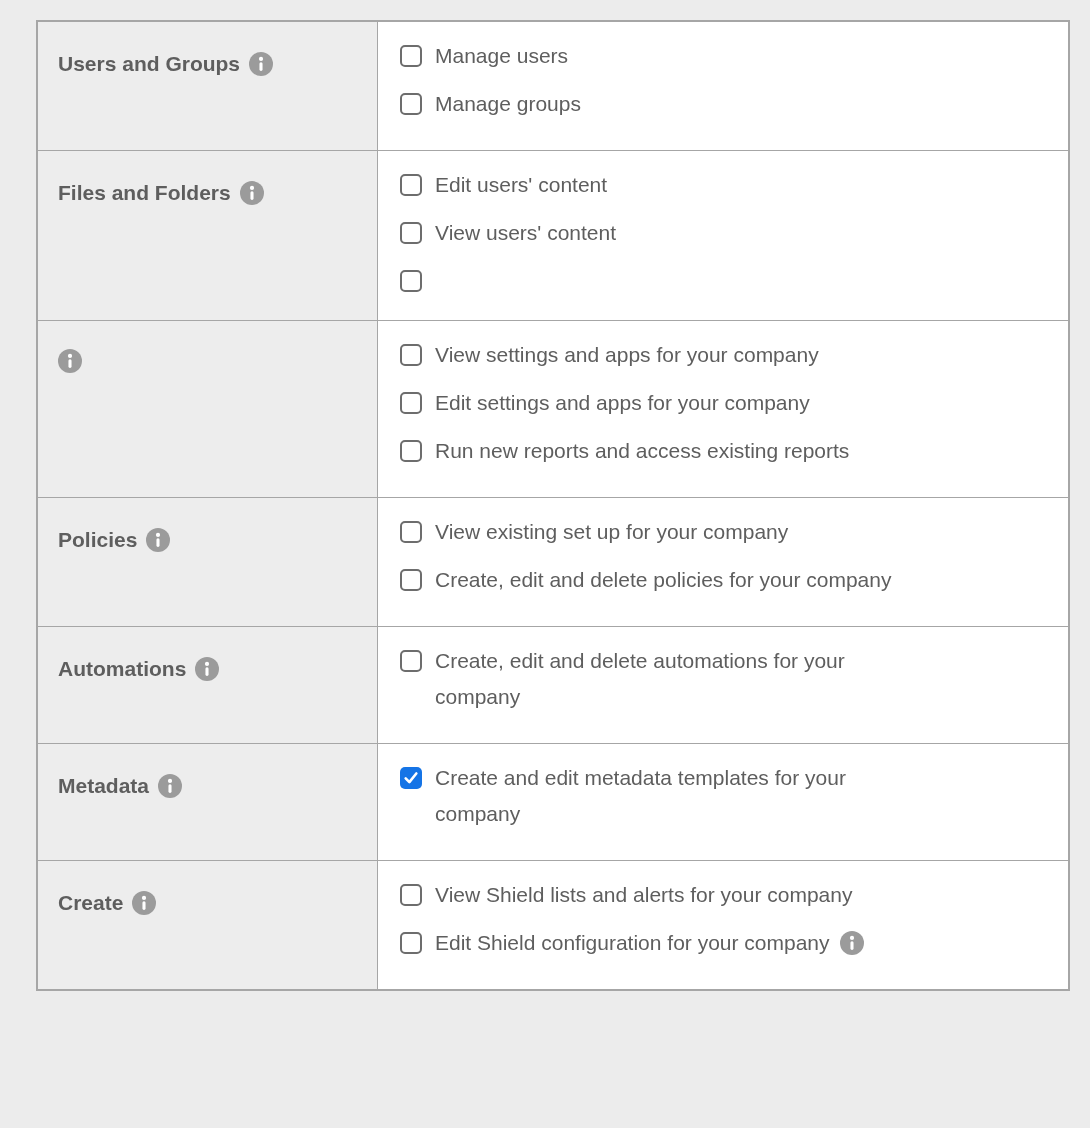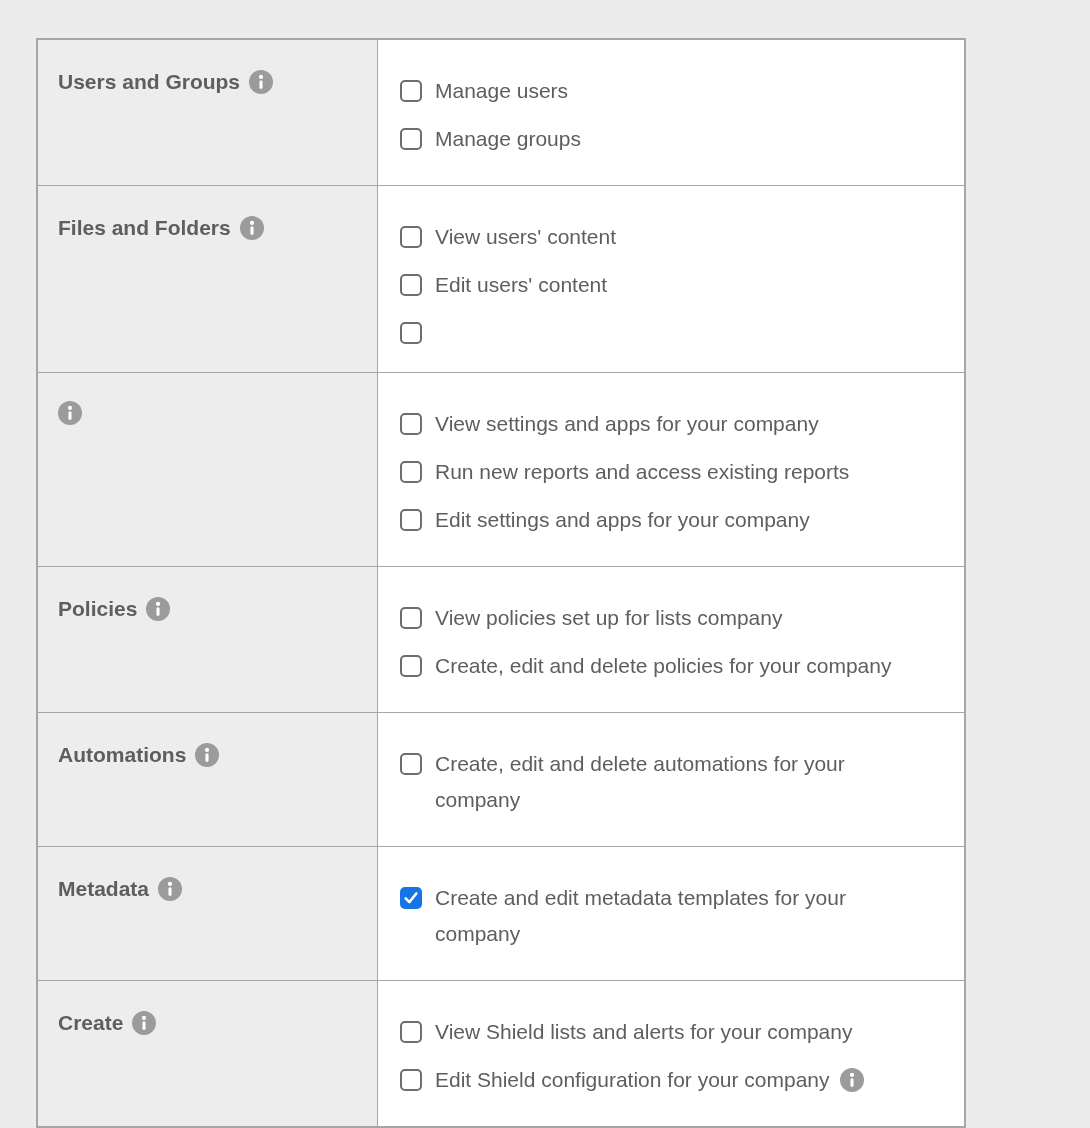--- a/index.html
+++ b/index.html
@@ -14,22 +14,22 @@
   :root {
     --accent: #1574e6;
     --border: #a6a6a6;
     --text: #5e5e5e;
     --left-bg: #ededed;
     --icon-gray: #9b9b9b;
   }
   .permissions-table {
     position: absolute;
     left: 36px;
-    top: 38px;
-    width: 930px;
+    top: 20px;
+    width: 1034px;
     box-sizing: border-box;
     border: 2px solid var(--border);
     background: #ffffff;
   }
   .perm-row {
     display: flex;
     align-items: stretch;
   }
   .perm-row + .perm-row {
     border-top: 1px solid var(--border);
@@ -51,21 +51,21 @@
     font-size: 21px;
     font-weight: 700;
     color: var(--text);
     line-height: 27px;
     white-space: nowrap;
   }
   .cell-right {
     flex: 1 1 auto;
     box-sizing: border-box;
     background: #ffffff;
-    padding: 33px 26px 28px 22px;
+    padding: 16px 26px 28px 22px;
     display: flex;
     flex-direction: column;
     gap: 12px;
   }
   .option {
     display: flex;
     align-items: flex-start;
     gap: 13px;
     cursor: pointer;
   }
@@ -151,30 +151,30 @@
             <circle cx="12" cy="12" r="12" fill="#9b9b9b"></circle>
             <circle cx="12" cy="6.9" r="2.1" fill="#ffffff"></circle>
             <rect x="10.45" y="10.3" width="3.1" height="8.6" rx="1.55" fill="#ffffff"></rect>
           </svg>
         </span>
       </div>
     </div>
     <div class="cell-right">
   <label class="option">
     <span class="checkbox"></span>
+    <span class="option-label">Edit users' content</span>
+  </label>
+
+  <label class="option">
+    <span class="checkbox"></span>
     <span class="option-label">View users' content</span>
   </label>
 
   <label class="option">
     <span class="checkbox"></span>
-    <span class="option-label">Edit users' content</span>
-  </label>
-
-  <label class="option">
-    <span class="checkbox"></span>
   </label>
 </div>
   </div>
 
   <div class="perm-row">
     <div class="cell-left">
       <div class="category-wrap">
         <span class="info-icon">
           <svg viewBox="0 0 24 24" aria-hidden="true">
             <circle cx="12" cy="12" r="12" fill="#9b9b9b"></circle>
@@ -185,47 +185,47 @@
       </div>
     </div>
     <div class="cell-right">
   <label class="option">
     <span class="checkbox"></span>
     <span class="option-label">View settings and apps for your company</span>
   </label>
 
   <label class="option">
     <span class="checkbox"></span>
+    <span class="option-label">Edit settings and apps for your company</span>
+  </label>
+
+  <label class="option">
+    <span class="checkbox"></span>
     <span class="option-label">Run new reports and access existing reports</span>
   </label>
-
-  <label class="option">
-    <span class="checkbox"></span>
-    <span class="option-label">Edit settings and apps for your company</span>
-  </label>
 </div>
   </div>
 
   <div class="perm-row">
     <div class="cell-left">
       <div class="category-wrap">
         <span class="category-label">Policies</span>
         <span class="info-icon">
           <svg viewBox="0 0 24 24" aria-hidden="true">
             <circle cx="12" cy="12" r="12" fill="#9b9b9b"></circle>
             <circle cx="12" cy="6.9" r="2.1" fill="#ffffff"></circle>
             <rect x="10.45" y="10.3" width="3.1" height="8.6" rx="1.55" fill="#ffffff"></rect>
           </svg>
         </span>
       </div>
     </div>
     <div class="cell-right">
   <label class="option">
     <span class="checkbox"></span>
-    <span class="option-label">View policies set up for lists company</span>
+    <span class="option-label">View existing set up for your company</span>
   </label>
 
   <label class="option">
     <span class="checkbox"></span>
     <span class="option-label">Create, edit and delete policies for your company</span>
   </label>
 </div>
   </div>
 
   <div class="perm-row">

